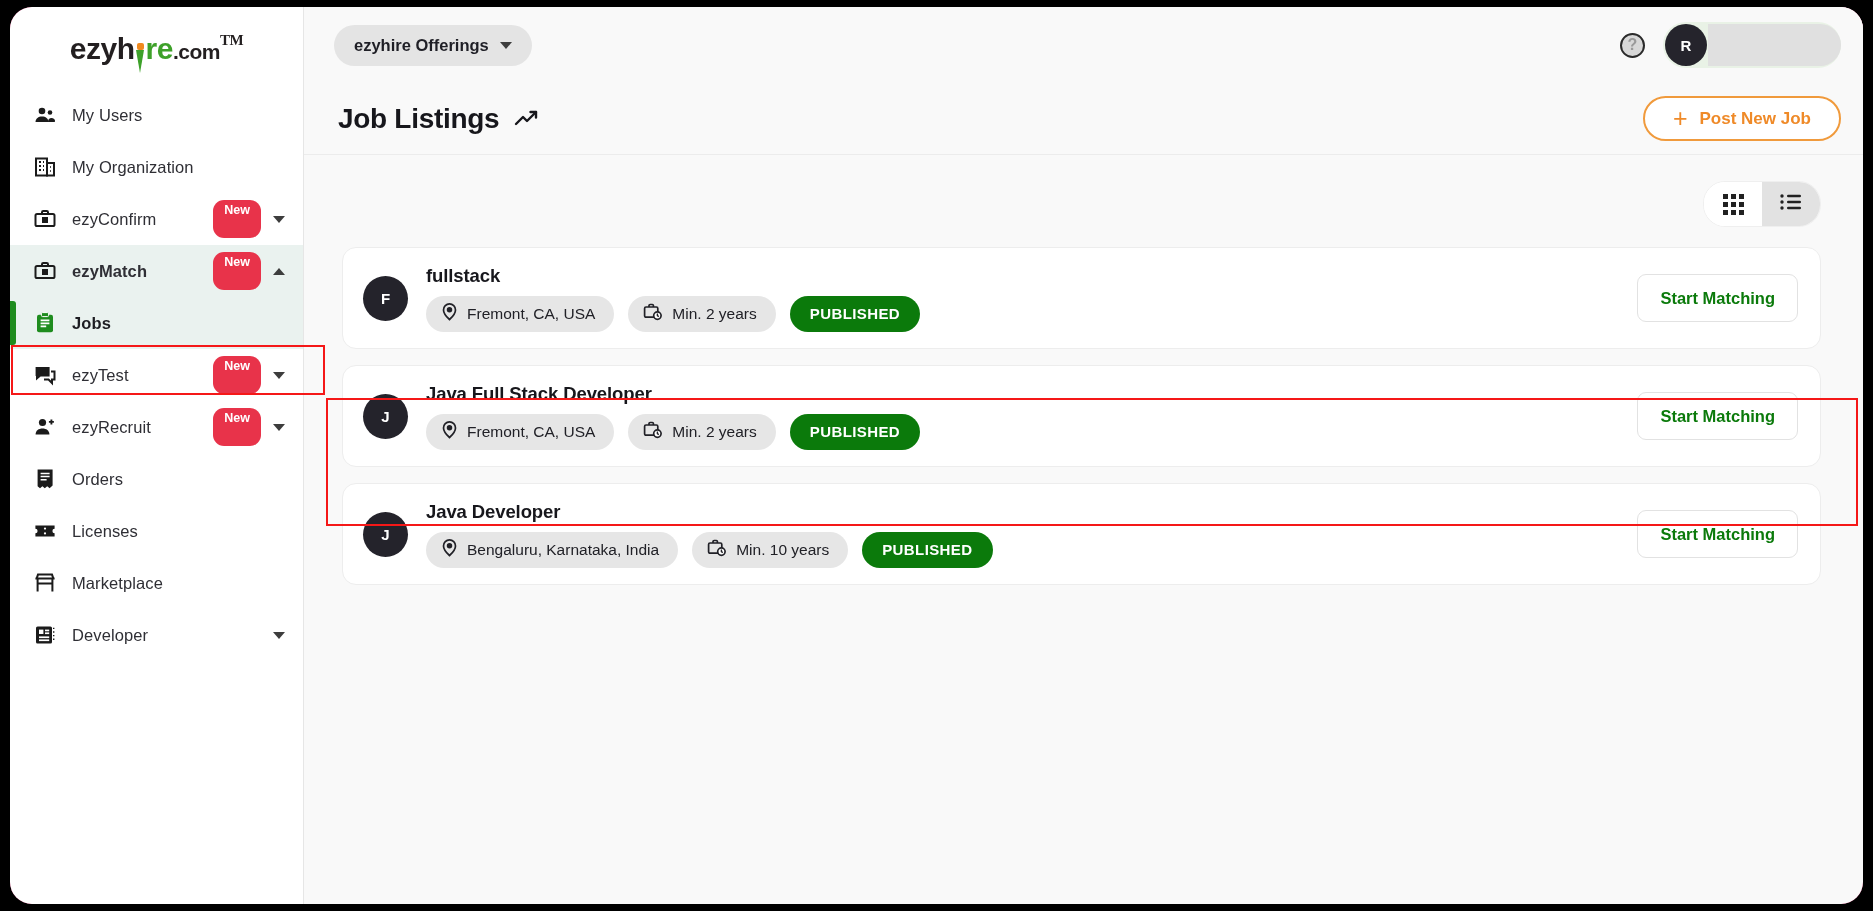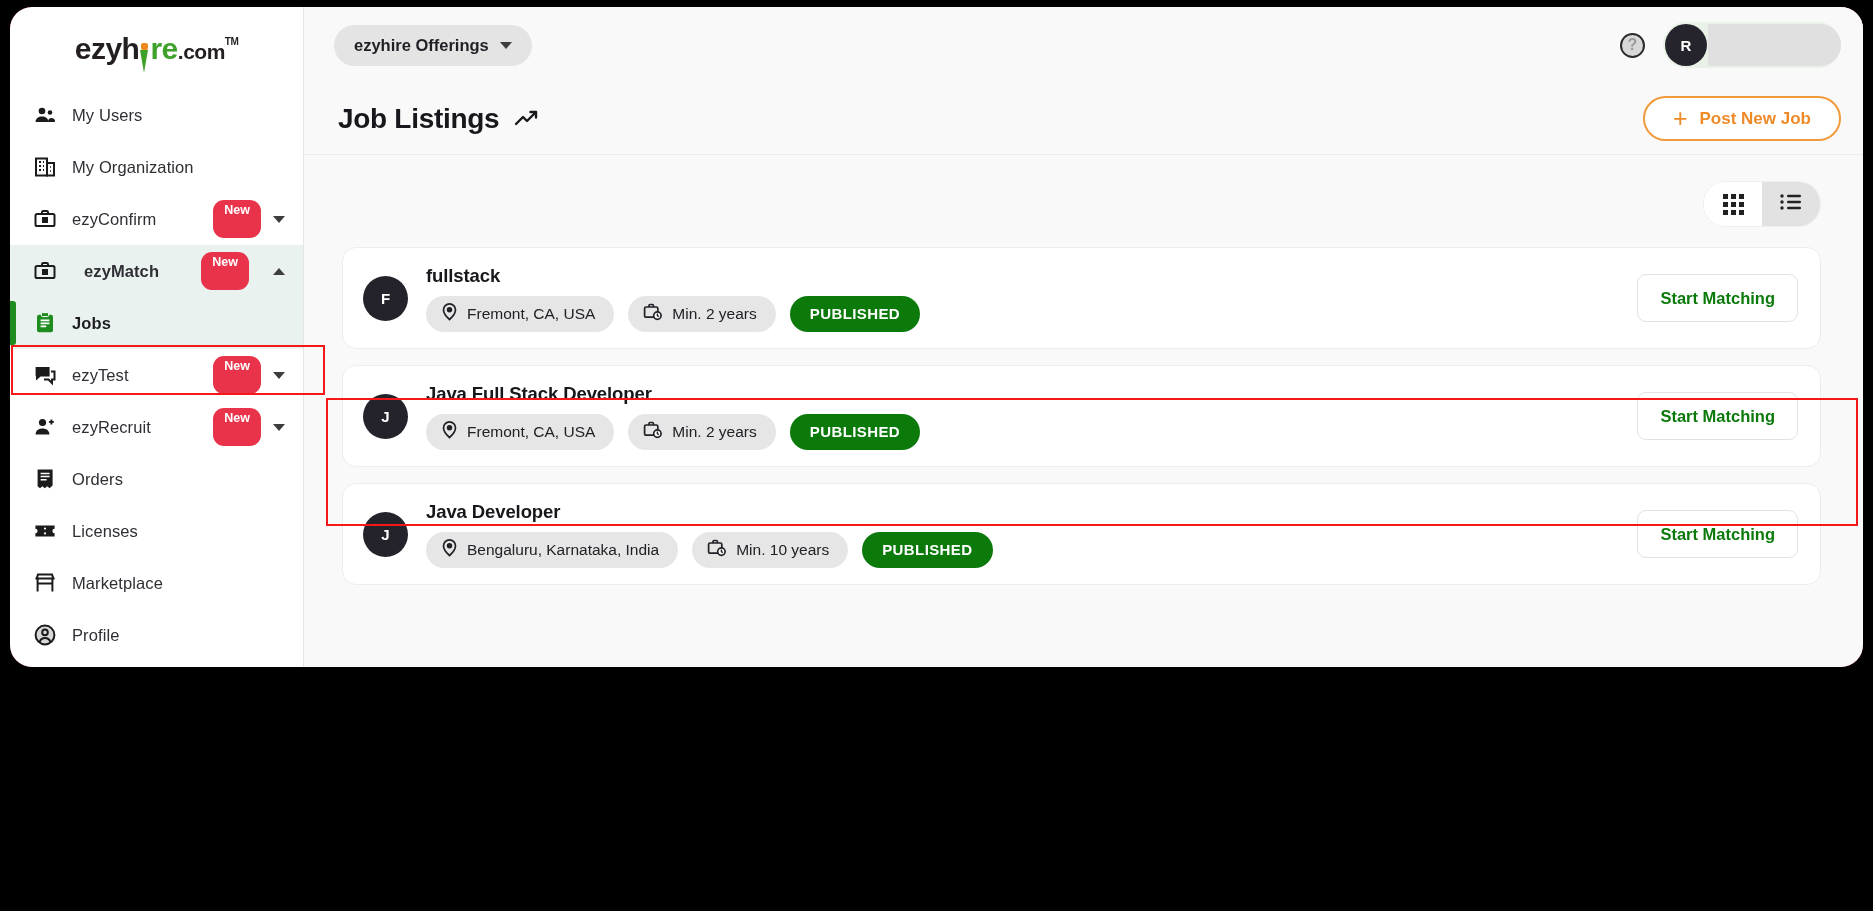--- a/index.html
+++ b/index.html
@@ -5,21 +5,21 @@
   * { box-sizing: border-box; margin: 0; padding: 0; }
   html, body {
     width: 1873px; height: 911px;
     background: #000;
     font-family: "Liberation Sans", sans-serif;
     overflow: hidden;
   }
   .device {
     position: absolute;
     left: 10px; top: 7px;
-    width: 1853px; height: 660px;
+    width: 1853px; height: 897px;
     background: #be185d;
     border-radius: 22px;
     overflow: hidden;
     display: flex;
   }
 
   
   .sidebar {
     width: 294px;
     height: 100%;
@@ -63,26 +63,27 @@
     content: "";
     position: absolute;
     left: 1px; top: -9px;
     width: 0; height: 0;
     border-left: 4.5px solid transparent;
     border-right: 4.5px solid transparent;
     border-top: 23px solid #3ea12a;
   }
   .logo .dotcom { font-size: 21px; font-weight: 800; color: #231f20; }
   .logo .tm {
-    font-size: 10px;
+    font-size: 15px;
     font-weight: 700;
     vertical-align: super;
     position: relative;
     top: -14px;
     color: #231f20;
+    font-family: Liberation Serif, serif;
   }
 
   .nav { padding-top: 6px; }
   .nav-item {
     display: flex;
     align-items: center;
     height: 52px;
     padding: 0 18px 0 22px;
     cursor: pointer;
     position: relative;
@@ -95,21 +96,21 @@
     display: flex; align-items: center; justify-content: center;
     margin-right: 14px;
   }
   .nav-item .lbl {
     font-size: 16.5px;
     font-weight: 400;
     letter-spacing: 0.1px;
     flex: 1;
     white-space: nowrap;
   }
-  .nav-item.grouped { background: #eaf2ef; gap: 12px; }
+  .nav-item.grouped { background: #eaf2ef; }
   .nav-item.bold .lbl { font-weight: 700; }
   .nav-item.active-jobs {
     background: #eaf2ef;
   }
   .nav-item.active-jobs .lbl { font-weight: 700; color: #1d1d22; }
   .accent-bar {
     position: absolute;
     left: 0; top: 4px;
     width: 6px; height: 44px;
     background: #1e8c1e;
@@ -493,30 +494,20 @@
 
       <div class="nav-item">
         <span class="ic">
           <svg width="24" height="24" viewBox="0 0 24 24" fill="none" stroke="#1b1b1b" stroke-width="2">
               <path d="M2.4 7.6h19.2M3.6 7.6 5 3.6h14l1.4 4M4.6 7.6v12.8M19.4 7.6v12.8M4.6 12.4h14.8"></path>
             </svg>
         </span>
         <span class="lbl">Marketplace</span>
       </div>
 
-      <div class="nav-item">
-        <span class="ic">
-          <svg width="24" height="24" viewBox="0 0 24 24" fill="none" stroke="#1b1b1b" stroke-width="2">
-              <circle cx="12" cy="12" r="9.4" fill="#d8d8d8"></circle>
-              <circle cx="12" cy="9.4" r="2.8"></circle>
-              <path d="M6.4 19.4c1-3 3-4.4 5.6-4.4s4.6 1.4 5.6 4.4"></path>
-            </svg>
-        </span>
-        <span class="lbl">Profile</span>
-      </div>
 
       <div class="nav-item">
         <span class="ic">
           <svg width="24" height="24" viewBox="0 0 24 24" fill="#1b1b1b">
               <rect x="3" y="3.4" width="16" height="17.2" rx="1.6"></rect>
               <rect x="6" y="6.6" width="4.4" height="4.4" fill="#fff"></rect>
               <rect x="12" y="6.6" width="4.2" height="1.7" fill="#fff"></rect>
               <rect x="12" y="9.4" width="4.2" height="1.7" fill="#fff"></rect>
               <rect x="6" y="13.4" width="10.2" height="1.7" fill="#fff"></rect>
               <rect x="6" y="16.4" width="10.2" height="1.7" fill="#fff"></rect>

